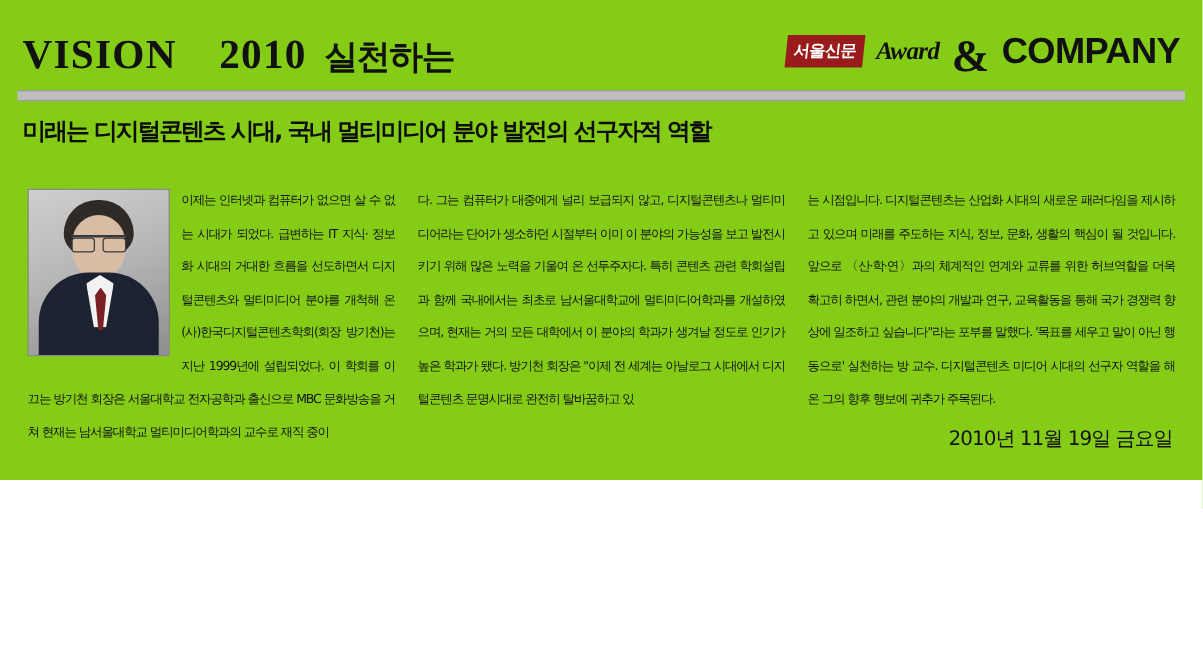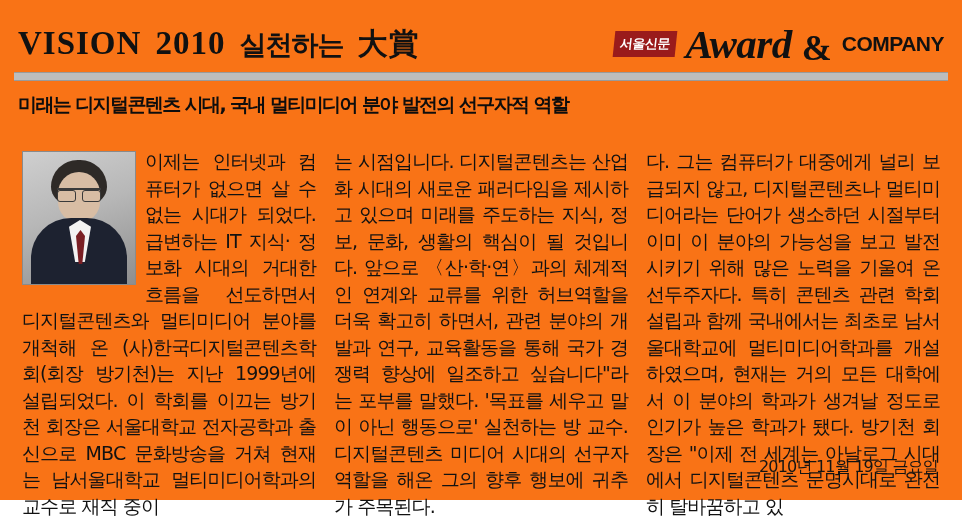--- a/index.html
+++ b/index.html
@@ -10,22 +10,22 @@
   body {
     width: 962px;
     height: 518px;
     font-family: "Liberation Serif", serif;
     color: #111111;
     overflow: hidden;
   }
   .page {
     position: relative;
     width: 962px;
-    height: 500px;
-    background: #f97316;
+    height: 384px;
+    background: #84cc16;
     box-sizing: border-box;
   }
 
   
   .masthead {
     position: absolute;
     left: 18px;
     top: 18px;
     width: 926px;
     height: 52px;
@@ -44,20 +44,21 @@
     font-weight: bold;
     letter-spacing: 1px;
     color: #111;
   }
   .vision-year {
     font-family: "Liberation Serif", serif;
     font-size: 33px;
     font-weight: bold;
     letter-spacing: 1px;
     color: #111;
+    margin-left: 20px;
   }
   .vision-kr {
     font-family: "DejaVu Sans", sans-serif;
     font-size: 27px;
     font-weight: bold;
     color: #111;
     letter-spacing: -1px;
   }
   .vision-daesang {
     font-family: "DejaVu Serif", serif;
@@ -83,37 +84,37 @@
     font-weight: bold;
     color: #ffffff;
     background: #9a1b1b;
     padding: 4px 6px 4px 6px;
     transform: skewX(-6deg);
     letter-spacing: -0.5px;
   }
   .award-word {
     font-family: "Liberation Serif", serif;
     font-weight: bold;
-    font-size: 41px;
+    font-size: 20px;
     font-style: italic;
     color: #111;
     letter-spacing: -0.5px;
   }
   .amp-word {
     font-family: "Liberation Serif", serif;
     font-size: 36px;
     font-weight: bold;
     color: #111;
     position: relative;
     top: 4px;
   }
   .company-word {
     font-family: "Liberation Sans", sans-serif;
     font-weight: bold;
-    font-size: 21px;
+    font-size: 29px;
     color: #111;
     letter-spacing: -0.5px;
   }
 
   .rule {
     position: absolute;
     left: 14px;
     top: 72px;
     width: 934px;
     height: 7px;
@@ -141,21 +142,21 @@
     position: absolute;
     left: 22px;
     top: 148px;
     width: 918px;
     display: flex;
     gap: 18px;
   }
   .col {
     width: 294px;
     font-family: "DejaVu Sans", sans-serif;
-    font-size: 19px;
+    font-size: 10px;
     line-height: 26.5px;
     letter-spacing: -0.9px;
     text-align: justify;
     text-justify: inter-character;
     color: #121212;
   }
   .col p {
     margin: 0;
   }
   .portrait {
@@ -250,21 +251,20 @@
 </head>
 <body>
 
 <div class="page">
 
   <div class="masthead">
     <div class="masthead-left">
       <span class="vision-word">VISION</span>
       <span class="vision-year">2010</span>
       <span class="vision-kr">실천하는</span>
-      <span class="vision-daesang">大賞</span>
     </div>
 
     <div class="masthead-right">
       <span class="paper-logo">서울신문</span>
       <span class="award-word">Award</span>
       <span class="amp-word">&amp;</span>
       <span class="company-word">COMPANY</span>
     </div>
   </div>
 
@@ -278,22 +278,22 @@
         <div class="hair"></div>
         <div class="face"></div>
         <div class="glasses"></div>
         <div class="body"></div>
         <div class="shirt"></div>
         <div class="tie"></div>
       </div>
       <p>이제는 인터넷과 컴퓨터가 없으면 살 수 없는 시대가 되었다. 급변하는 IT 지식· 정보화 시대의 거대한 흐름을 선도하면서 디지털콘텐츠와 멀티미디어 분야를 개척해 온 (사)한국디지털콘텐츠학회(회장 방기천)는 지난 1999년에 설립되었다. 이 학회를 이끄는 방기천 회장은 서울대학교 전자공학과 출신으로 MBC 문화방송을 거쳐 현재는 남서울대학교 멀티미디어학과의 교수로 재직 중이</p>
     </div>
     <div class="col">
+      <p>다. 그는 컴퓨터가 대중에게 널리 보급되지 않고, 디지털콘텐츠나 멀티미디어라는 단어가 생소하던 시절부터 이미 이 분야의 가능성을 보고 발전시키기 위해 많은 노력을 기울여 온 선두주자다. 특히 콘텐츠 관련 학회설립과 함께 국내에서는 최초로 남서울대학교에 멀티미디어학과를 개설하였으며, 현재는 거의 모든 대학에서 이 분야의 학과가 생겨날 정도로 인기가 높은 학과가 됐다. 방기천 회장은 "이제 전 세계는 아날로그 시대에서 디지털콘텐츠 문명시대로 완전히 탈바꿈하고 있</p>
+    </div>
+    <div class="col">
       <p>는 시점입니다. 디지털콘텐츠는 산업화 시대의 새로운 패러다임을 제시하고 있으며 미래를 주도하는 지식, 정보, 문화, 생활의 핵심이 될 것입니다. 앞으로 〈산·학·연〉과의 체계적인 연계와 교류를 위한 허브역할을 더욱 확고히 하면서, 관련 분야의 개발과 연구, 교육활동을 통해 국가 경쟁력 향상에 일조하고 싶습니다"라는 포부를 말했다.  '목표를 세우고 말이 아닌 행동으로' 실천하는 방 교수. 디지털콘텐츠 미디어 시대의 선구자 역할을 해온 그의 향후 행보에 귀추가 주목된다.</p>
     </div>
-    <div class="col">
-      <p>다. 그는 컴퓨터가 대중에게 널리 보급되지 않고, 디지털콘텐츠나 멀티미디어라는 단어가 생소하던 시절부터 이미 이 분야의 가능성을 보고 발전시키기 위해 많은 노력을 기울여 온 선두주자다. 특히 콘텐츠 관련 학회설립과 함께 국내에서는 최초로 남서울대학교에 멀티미디어학과를 개설하였으며, 현재는 거의 모든 대학에서 이 분야의 학과가 생겨날 정도로 인기가 높은 학과가 됐다. 방기천 회장은 "이제 전 세계는 아날로그 시대에서 디지털콘텐츠 문명시대로 완전히 탈바꿈하고 있</p>
-    </div>
   </div>
 
   <div class="footer-date">2010년 11월 19일 금요일</div>
 
 </div>
 
 </body></html>

